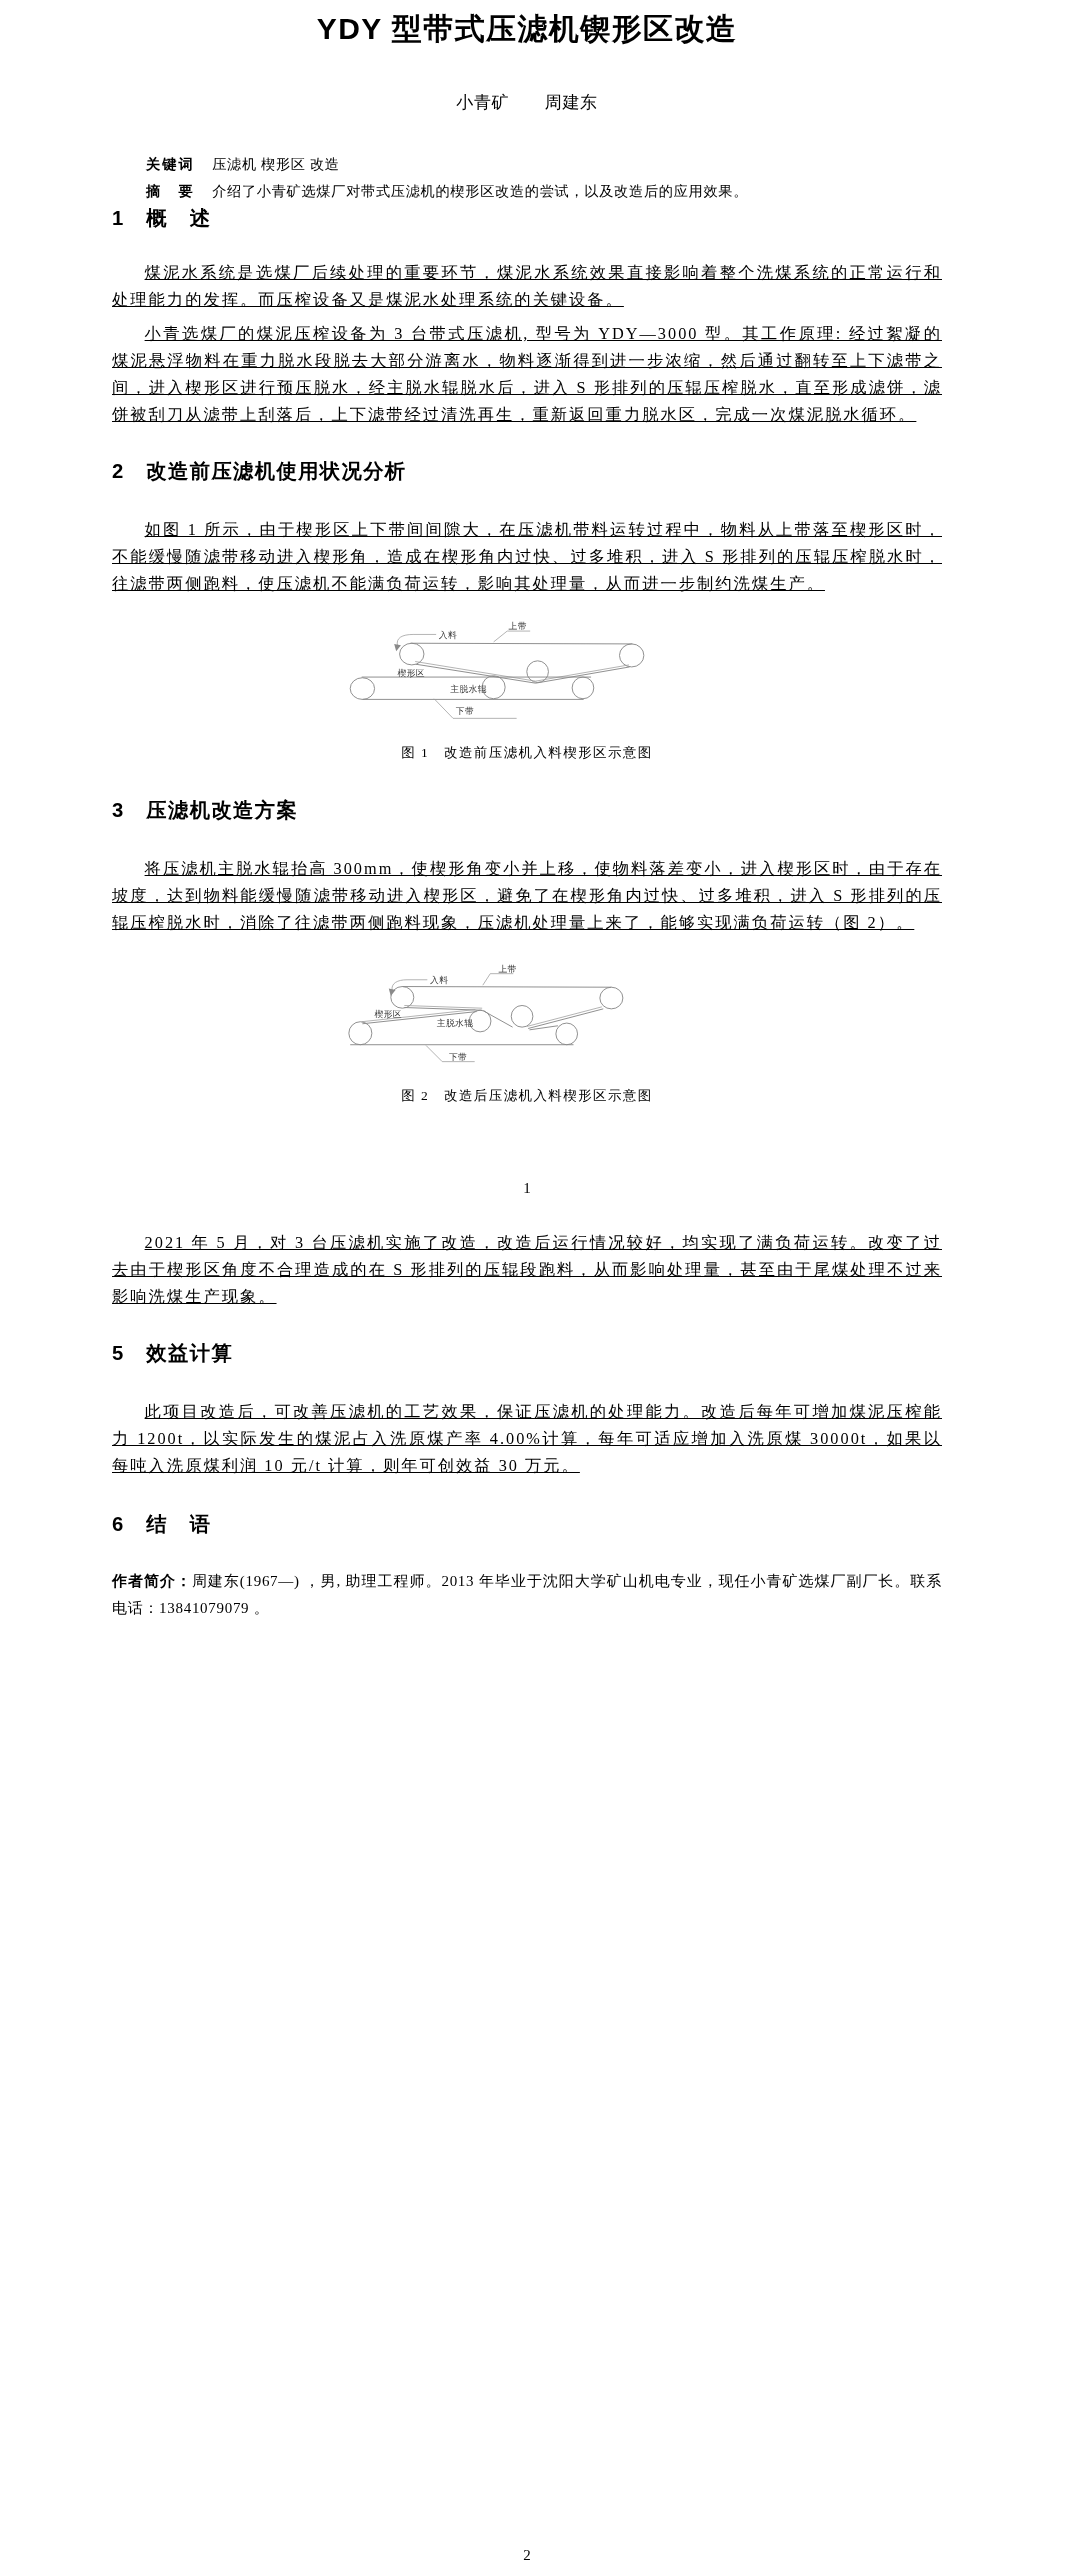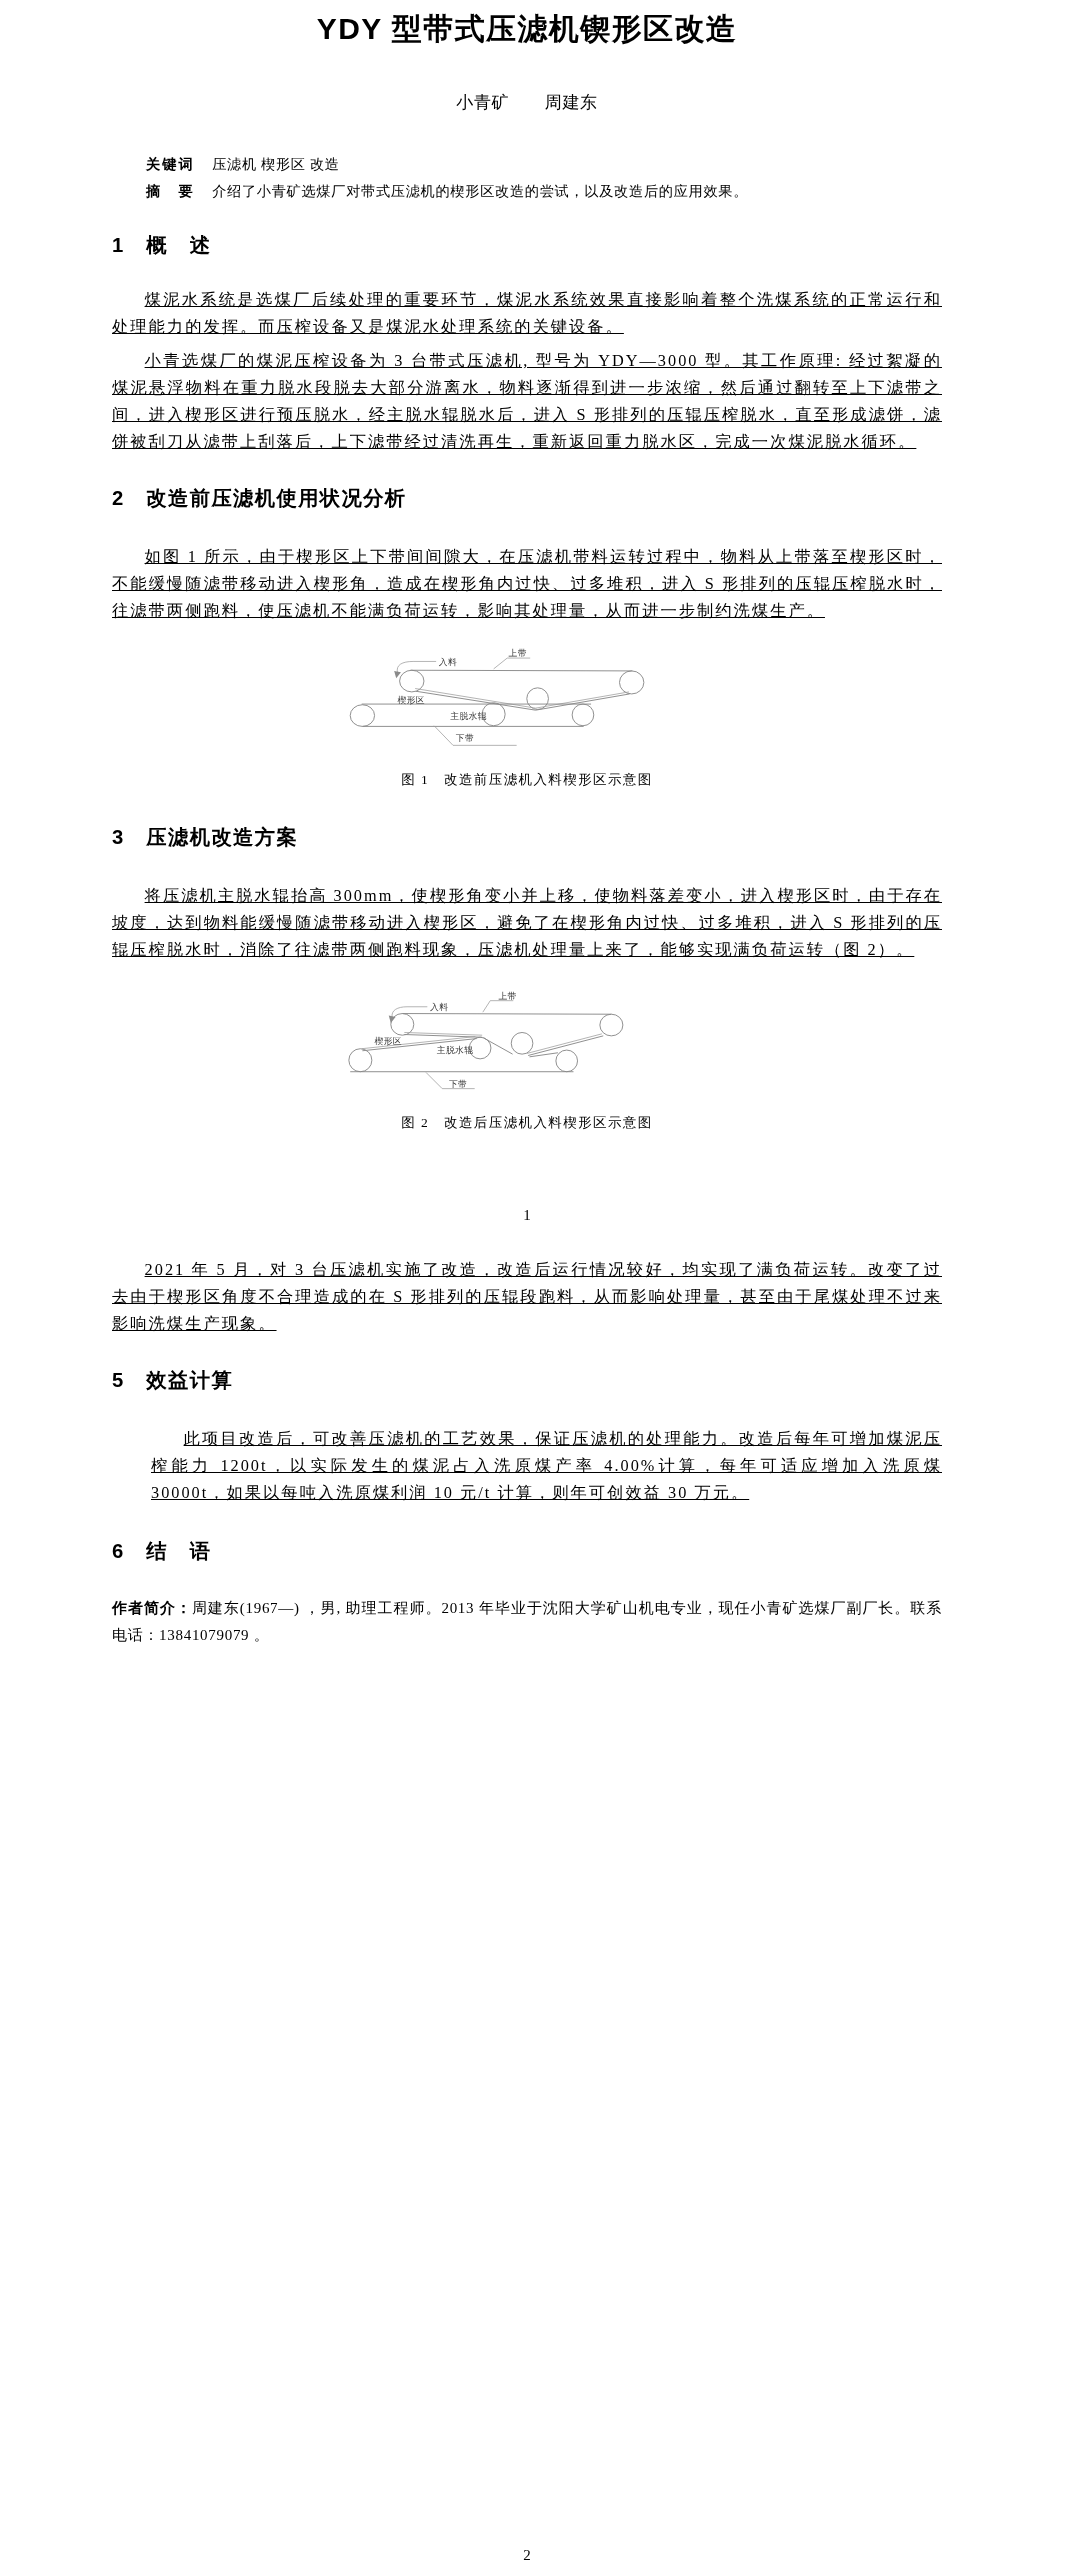--- a/index.html
+++ b/index.html
@@ -61,21 +61,21 @@
   }
   .para {
     margin: 0;
     font-size: 16.3px;
     line-height: 27px;
     letter-spacing: 2px;
     text-align: justify;
     text-indent: 2em;
     text-decoration: underline;
   }
-  .mt-h1 { margin-top: 27px; }
+  .mt-h1 { }
   .mt-p1 { margin-top: 27px; }
   .mt-p2 { margin-top: 6.8px; }
   .mt-h2 { margin-top: 30.5px; }
   .mt-p3 { margin-top: 30.5px; }
   .fig-wrap { margin-top: 19px; margin-left: 224px; width: 318px; height: 112px; }
   .fig-wrap2 { margin-top: 26px; margin-left: 224px; width: 318px; height: 112px; }
   .fig-caption {
     margin-top: 15px;
     font-size: 13.5px;
     line-height: 20.3px;
@@ -87,21 +87,21 @@
   .mt-p4 { margin-top: 30.5px; }
   .page-number {
     margin-top: 73px;
     font-size: 15px;
     line-height: 19px;
     text-align: center;
   }
   .mt-h4 { margin-top: 17px; }
   .mt-p5 { margin-top: 30.5px; }
   .mt-h5 { margin-top: 30.5px; }
-  .mt-p6 { margin-top: 30.5px; margin-left: 39px; }
+  .mt-p6 { margin-top: 30.5px; }
   .mt-h6 { margin-top: 32px; }
   .mt-p7 { margin-top: 33px; }
   .bio {
     margin-top: 29px;
     font-size: 15px;
     line-height: 27px;
     letter-spacing: 0.7px;
     text-align: justify;
   }
   .bio-label {

